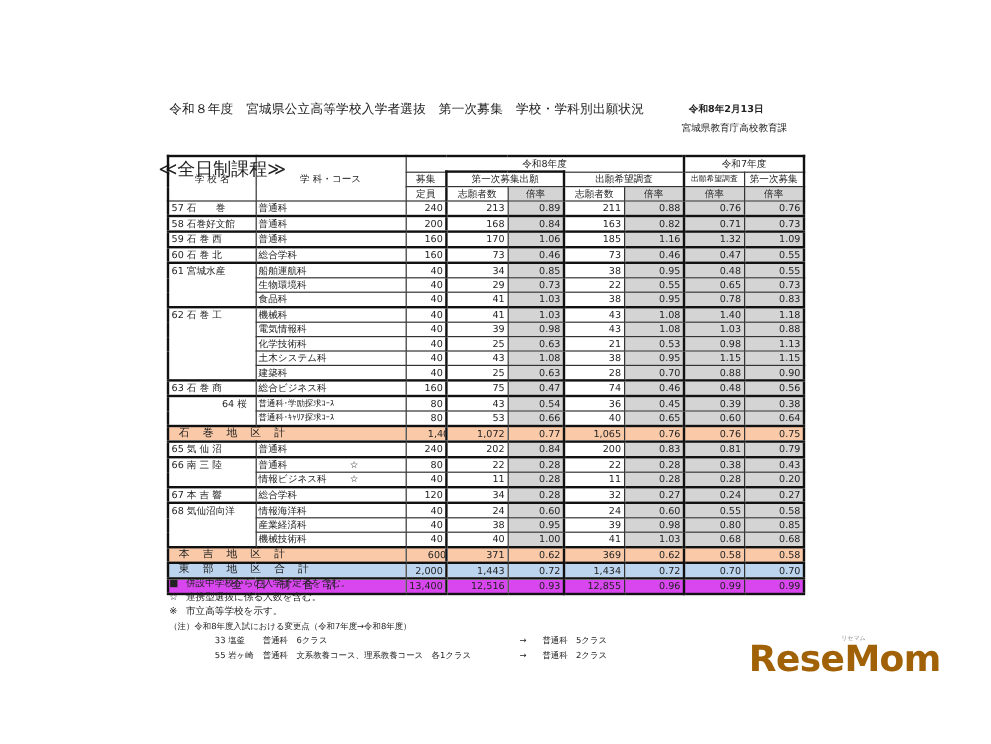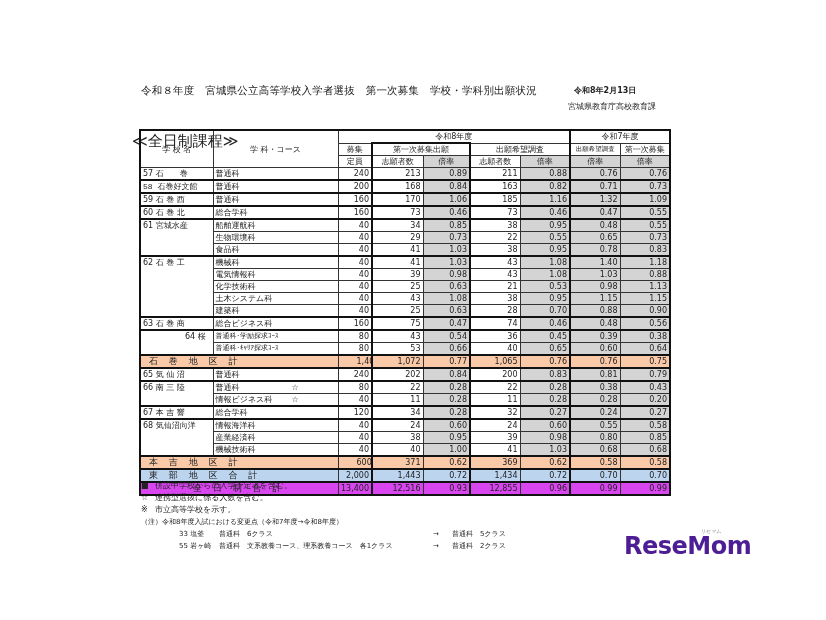--- a/index.html
+++ b/index.html
@@ -24,21 +24,21 @@
   tr.orange td { background: #f9c9a8; padding-left: 18px; }
   tr.blue td { background: #bcd4ee; }
   tr.green td { background: #d946ef; }
   tr.sum td.lbl { letter-spacing: 4px; margin-left: 19px; }
   .notes { position: absolute; left: 141px; top: 480px; font-size: 8px; line-height: 12px; }
   .notes .note { white-space: nowrap; }
   .notes .sym { display: inline-block; width: 14px; }
   .chg { position: absolute; left: 141px; top: 516px; font-size: 7px; line-height: 12px; }
   .chg-row { position: relative; white-space: nowrap; height: 12px; }
   .chg-row span { position: absolute; top: 0; }
-  .logo { position: absolute; left: 624px; top: 532px; font-size: 24px; font-weight: bold; color: #4c1d95;
+  .logo { position: absolute; left: 624px; top: 532px; font-size: 30px; font-weight: bold; color: #a16207;
           letter-spacing: -0.5px; font-family: "DejaVu Sans", sans-serif; }
   .logo-sub { position: absolute; left: 701px; top: 528px; font-size: 5px; color: #888; }
 </style>
 </head>
 <body>
 
 <div class="title">令和８年度　宮城県公立高等学校入学者選抜　第一次募集　学校・学科別出願状況</div>
 <div class="date">令和8年2月13日</div>
 <div class="dept">宮城県教育庁高校教育課</div>
 <div class="section">≪全日制課程≫</div>
@@ -85,21 +85,21 @@
         <td class="thick-b">普通科</td>
         <td class="num thick-b">240</td>
         <td class="num bold thick-l thick-b">213</td>
         <td class="num bold g thick-r thick-b">0.89</td>
         <td class="num thick-b">211</td>
         <td class="num g thick-r thick-b">0.88</td>
         <td class="num g thick-b">0.76</td>
         <td class="num g thick-b">0.76</td>
       </tr>
       <tr>
-        <td rowspan="1" class="thick-b" style="vertical-align: top; font-family: Liberation Mono, monospace;">58 石巻好文館</td>
+        <td rowspan="1" class="thick-b" style="vertical-align: top;">58 石巻好文館</td>
         <td class="thick-b">普通科</td>
         <td class="num thick-b">200</td>
         <td class="num bold thick-l thick-b">168</td>
         <td class="num bold g thick-r thick-b">0.84</td>
         <td class="num thick-b">163</td>
         <td class="num g thick-r thick-b">0.82</td>
         <td class="num g thick-b">0.71</td>
         <td class="num g thick-b">0.73</td>
       </tr>
       <tr>

